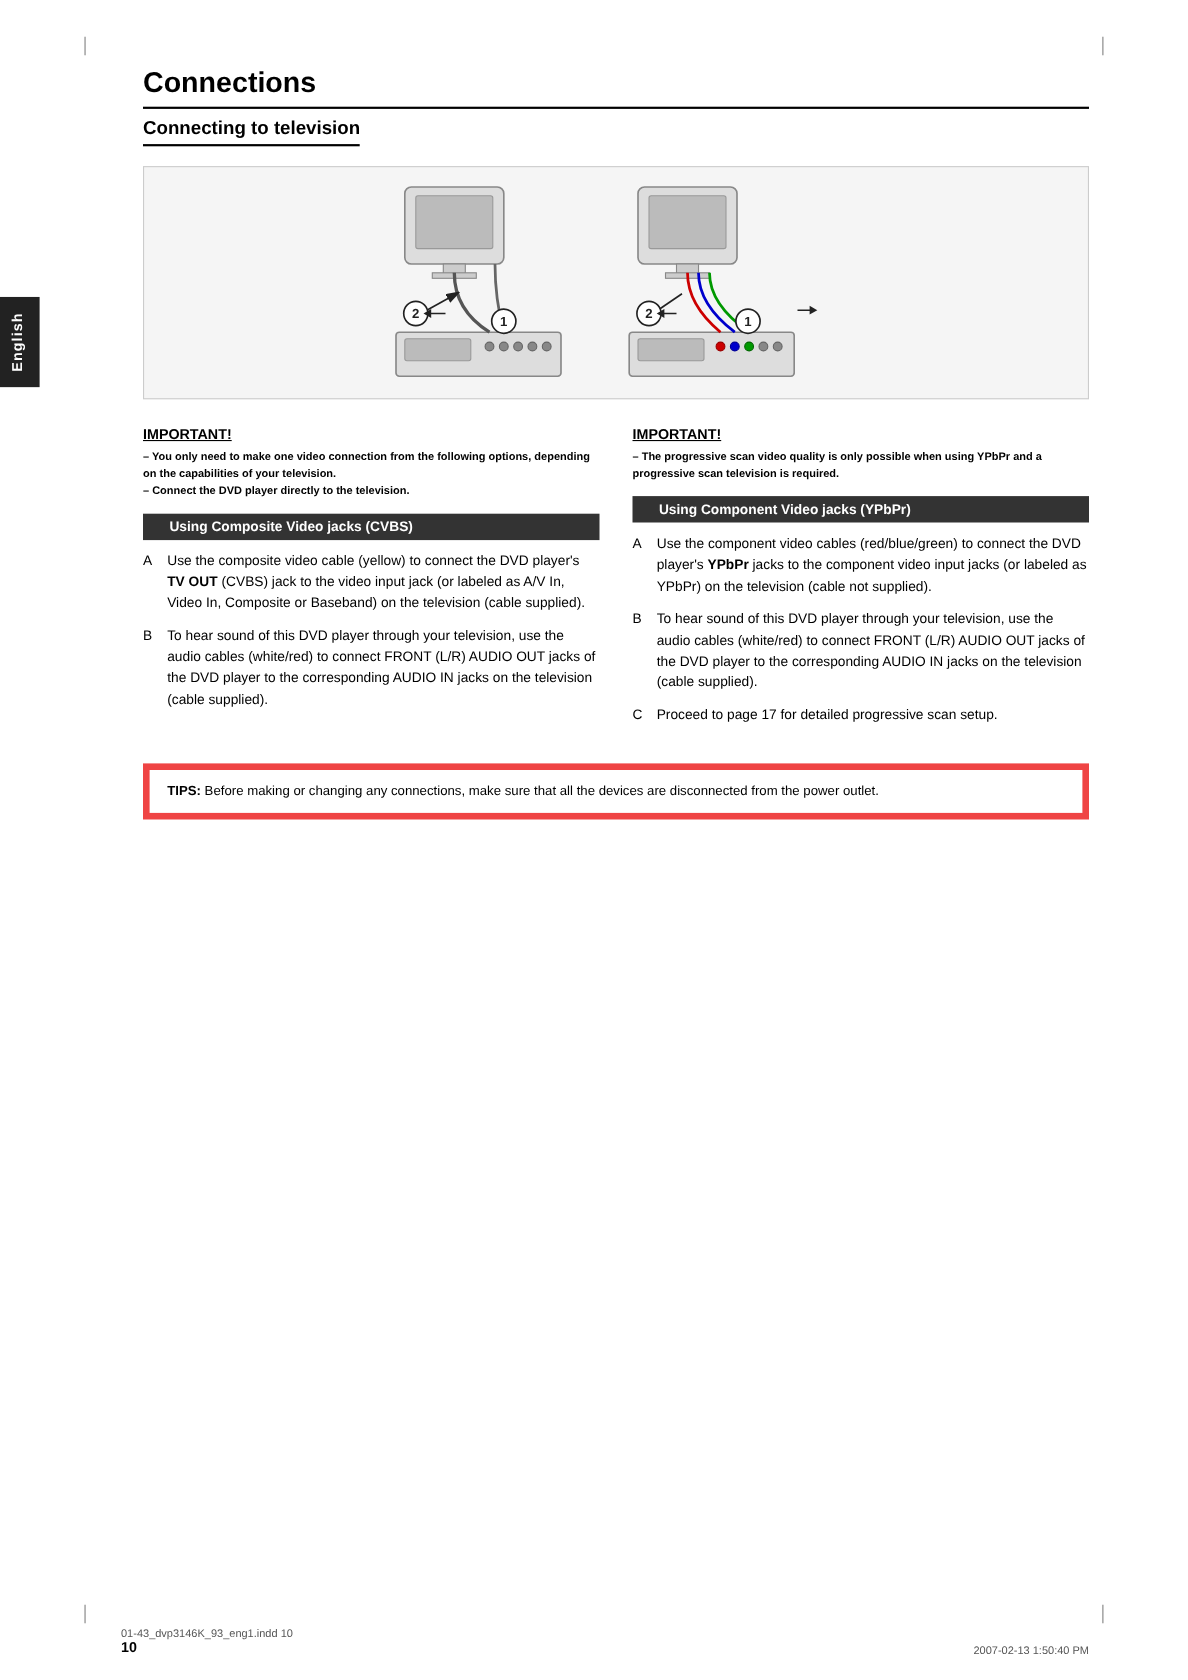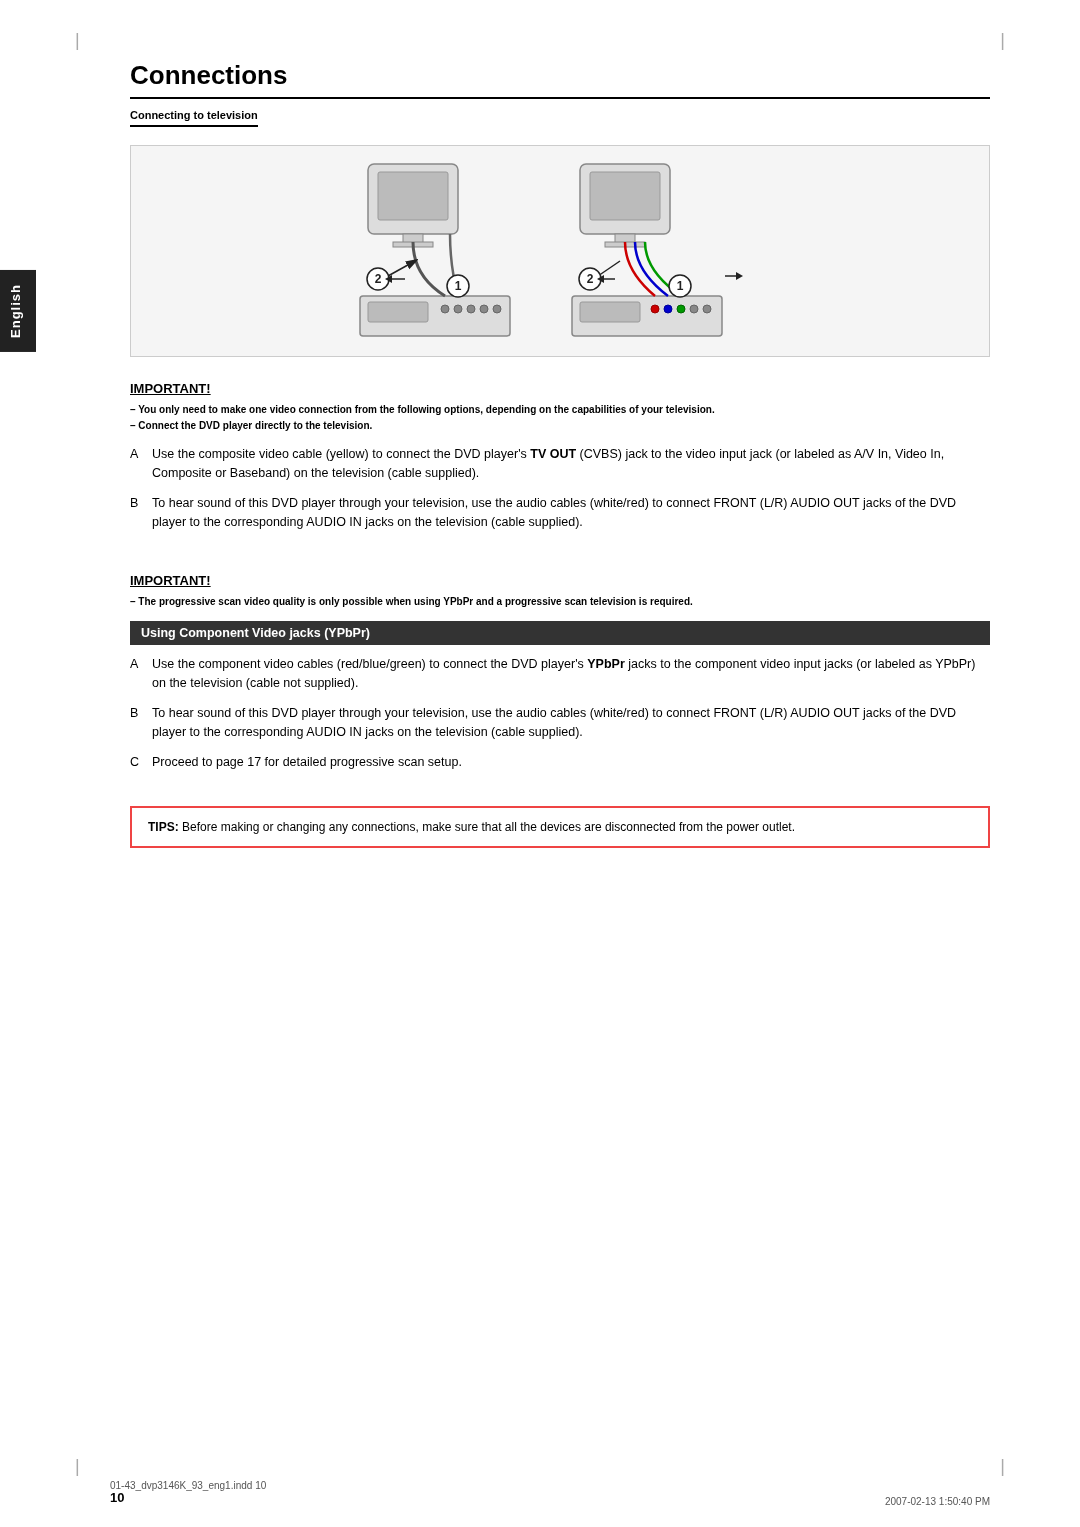--- a/index.html
+++ b/index.html
@@ -42,21 +42,21 @@
       font-size: 26px;
       font-weight: bold;
       border-bottom: 2px solid #000;
       padding-bottom: 6px;
       margin-bottom: 8px;
       margin-left: 20px;
     }
 
     
     .section-title {
-      font-size: 11px;
+      font-size: 17px;
       font-weight: bold;
       border-bottom: 2.5px solid #000;
       padding-bottom: 4px;
       margin-bottom: 18px;
       display: inline-block;
       margin-left: 20px;
     }
 
     
     .diagrams-row {
@@ -76,21 +76,20 @@
       justify-content: center;
       position: relative;
       overflow: hidden;
     }
 
     
     .content-row {
       display: flex;
       gap: 30px;
       margin-left: 20px;
-      flex-direction: column;
     }
 
     .content-col {
       flex: 1;
     }
 
     .important-label {
       font-weight: bold;
       font-size: 13px;
       margin-bottom: 6px;
@@ -105,21 +104,21 @@
 
     .important-text b {
       font-weight: bold;
     }
 
     .box-header {
       background: #333;
       color: #fff;
       font-weight: bold;
       font-size: 12.5px;
-      padding: 5px 11px;
+      padding: 5px 24px;
       margin-bottom: 10px;
     }
 
     .list-item {
       display: flex;
       gap: 8px;
       font-size: 12.5px;
       line-height: 1.55;
       margin-bottom: 10px;
     }
@@ -128,21 +127,21 @@
       font-weight: normal;
       min-width: 14px;
     }
 
     .list-item .list-text b {
       font-weight: bold;
     }
 
     
     .tips-box {
-      border: 2px solid #ef4444;
+      border: 6px solid #ef4444;
       padding: 10px 16px;
       margin-top: 24px;
       margin-left: 20px;
       font-size: 12px;
       line-height: 1.55;
       background: #fff;
     }
 
     .tips-box .tips-label {
       font-weight: bold;
@@ -280,20 +279,21 @@
 
   
   <div class="content-row">
 
     <div class="content-col">
       <div class="important-label">IMPORTANT!</div>
       <div class="important-text">
         <b>– You only need to make one video connection from the following options, depending on the capabilities of your television.</b><br>
         <b>– Connect the DVD player directly to the television.</b>
       </div>
+      <div class="box-header">Using Composite Video jacks (CVBS)</div>
       <div class="list-item">
         <span class="list-letter">A</span>
         <span class="list-text">Use the composite video cable (yellow) to connect the DVD player's <b>TV OUT</b> (CVBS) jack to the video input jack (or labeled as A/V In, Video In, Composite or Baseband) on the television (cable supplied).</span>
       </div>
       <div class="list-item">
         <span class="list-letter">B</span>
         <span class="list-text">To hear sound of this DVD player through your television, use the audio cables (white/red) to connect FRONT (L/R) AUDIO OUT jacks of the DVD player to the corresponding AUDIO IN jacks on the television (cable supplied).</span>
       </div>
     </div>
 

